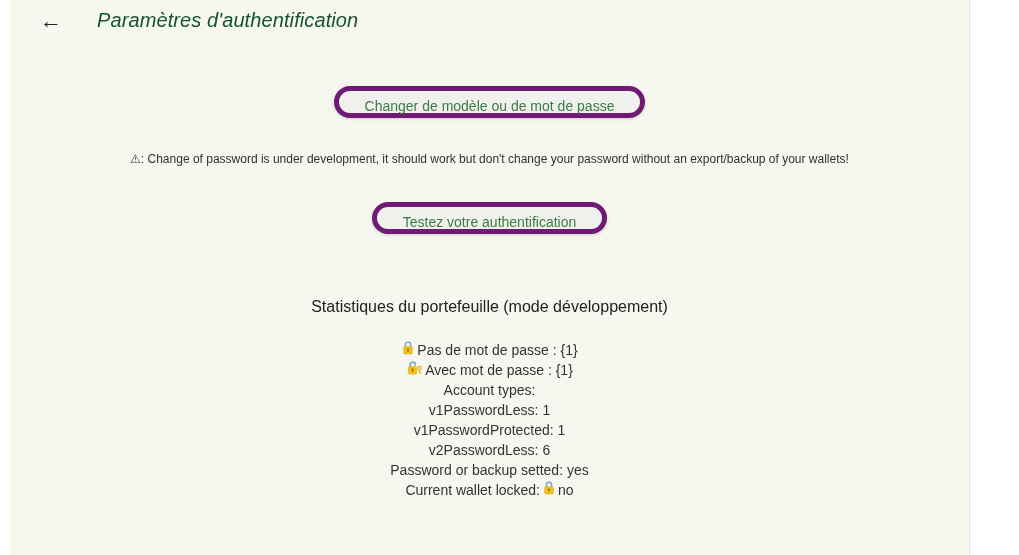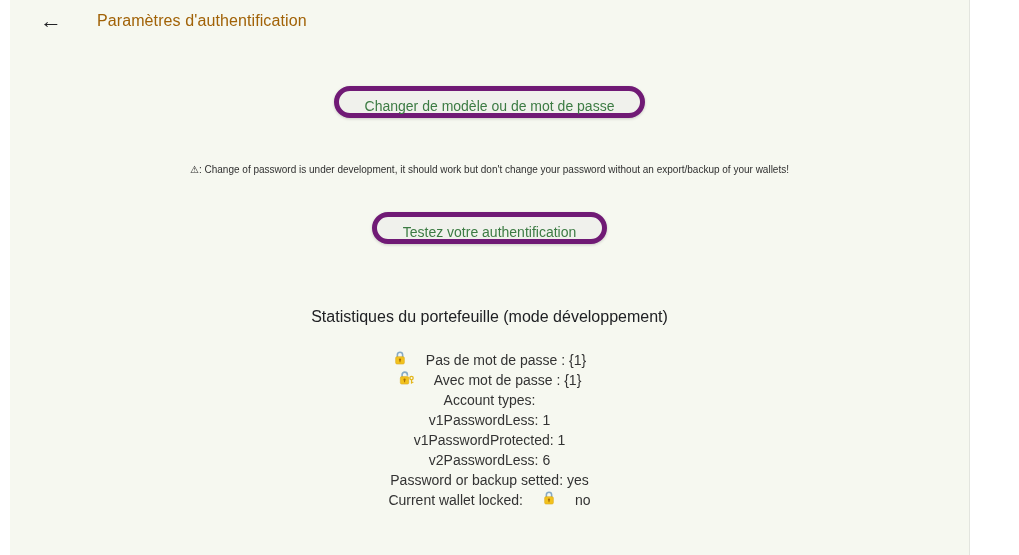--- a/index.html
+++ b/index.html
@@ -23,63 +23,64 @@
     height: 34px;
   }
   .back {
     font-size: 22px;
     color: #222326;
     width: 20px;
     cursor: pointer;
     line-height: 22px;
   }
   .title {
-    font-size: 16px;
+    font-size: 20px;
     font-weight: 400;
-    color: #a16207;
+    color: #14532d;
     margin-left: 37px;
     letter-spacing: 0.1px;
+    font-style: italic;
   }
   .content { text-align: center; color: #333333; }
   .pill {
     display: inline-block;
     font-family: "Liberation Sans", "DejaVu Sans", sans-serif;
     font-size: 14px;
     color: #3c7b43;
     background: #f0f1ec;
     border: 5px solid #701a75;
     border-radius: 17px;
     height: 32px;
     padding: 0 26px;
     line-height: 30px;
     cursor: pointer;
     box-shadow: 0 1px 3px rgba(0,0,0,0.18);
   }
   .btn-change { margin-top: 52px; }
   .warning {
-    margin-top: 44px;
-    font-size: 10px;
+    margin-top: 34px;
+    font-size: 12px;
     line-height: 15px;
     color: #303030;
   }
   .btn-test { margin-top: 35px; }
   .stats-heading {
     margin-top: 64px;
     font-size: 16px;
     font-weight: 400;
     color: #202124;
   }
   .line {
     font-size: 14px;
     line-height: 20px;
     color: #333333;
     display: flex;
     justify-content: center;
     align-items: center;
-    gap: 19px;
+    gap: 2px;
   }
   .mt24 { margin-top: 24px; }
   .mt10 { }
   .lock-icon { display: inline-block; vertical-align: -2px; }
 </style>
 </head>
 <body>
 
 <div class="panel">
 

